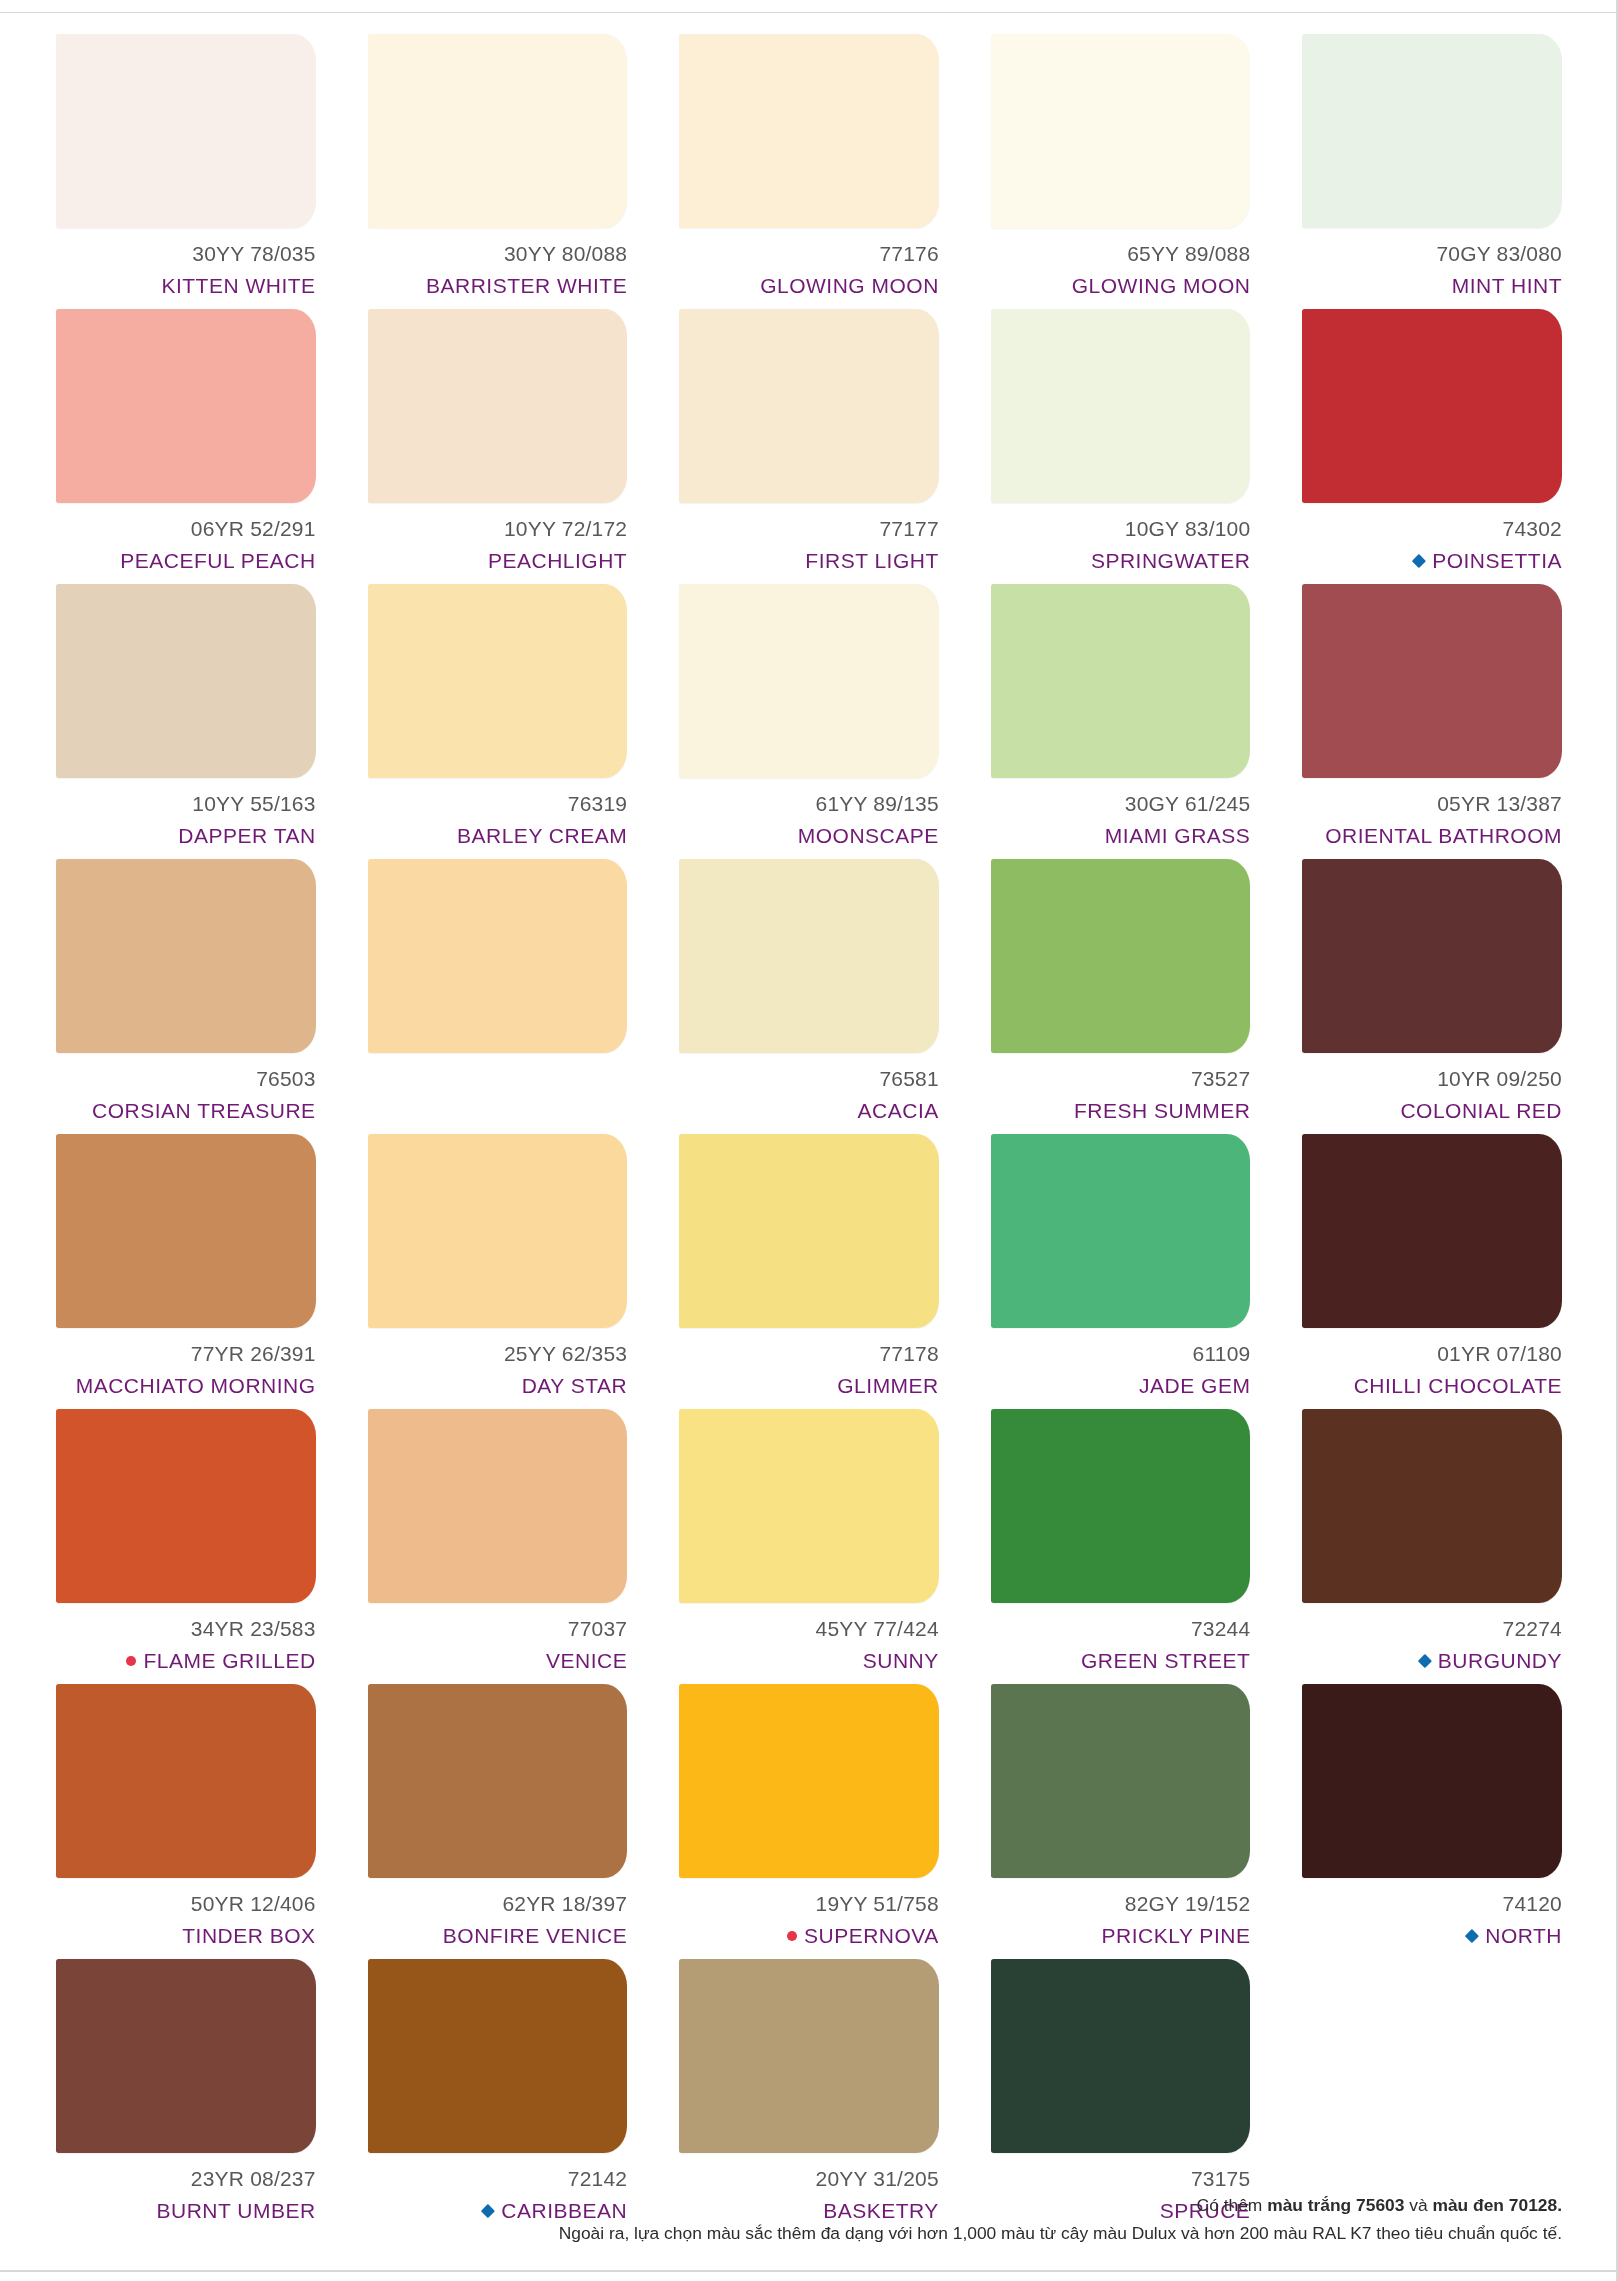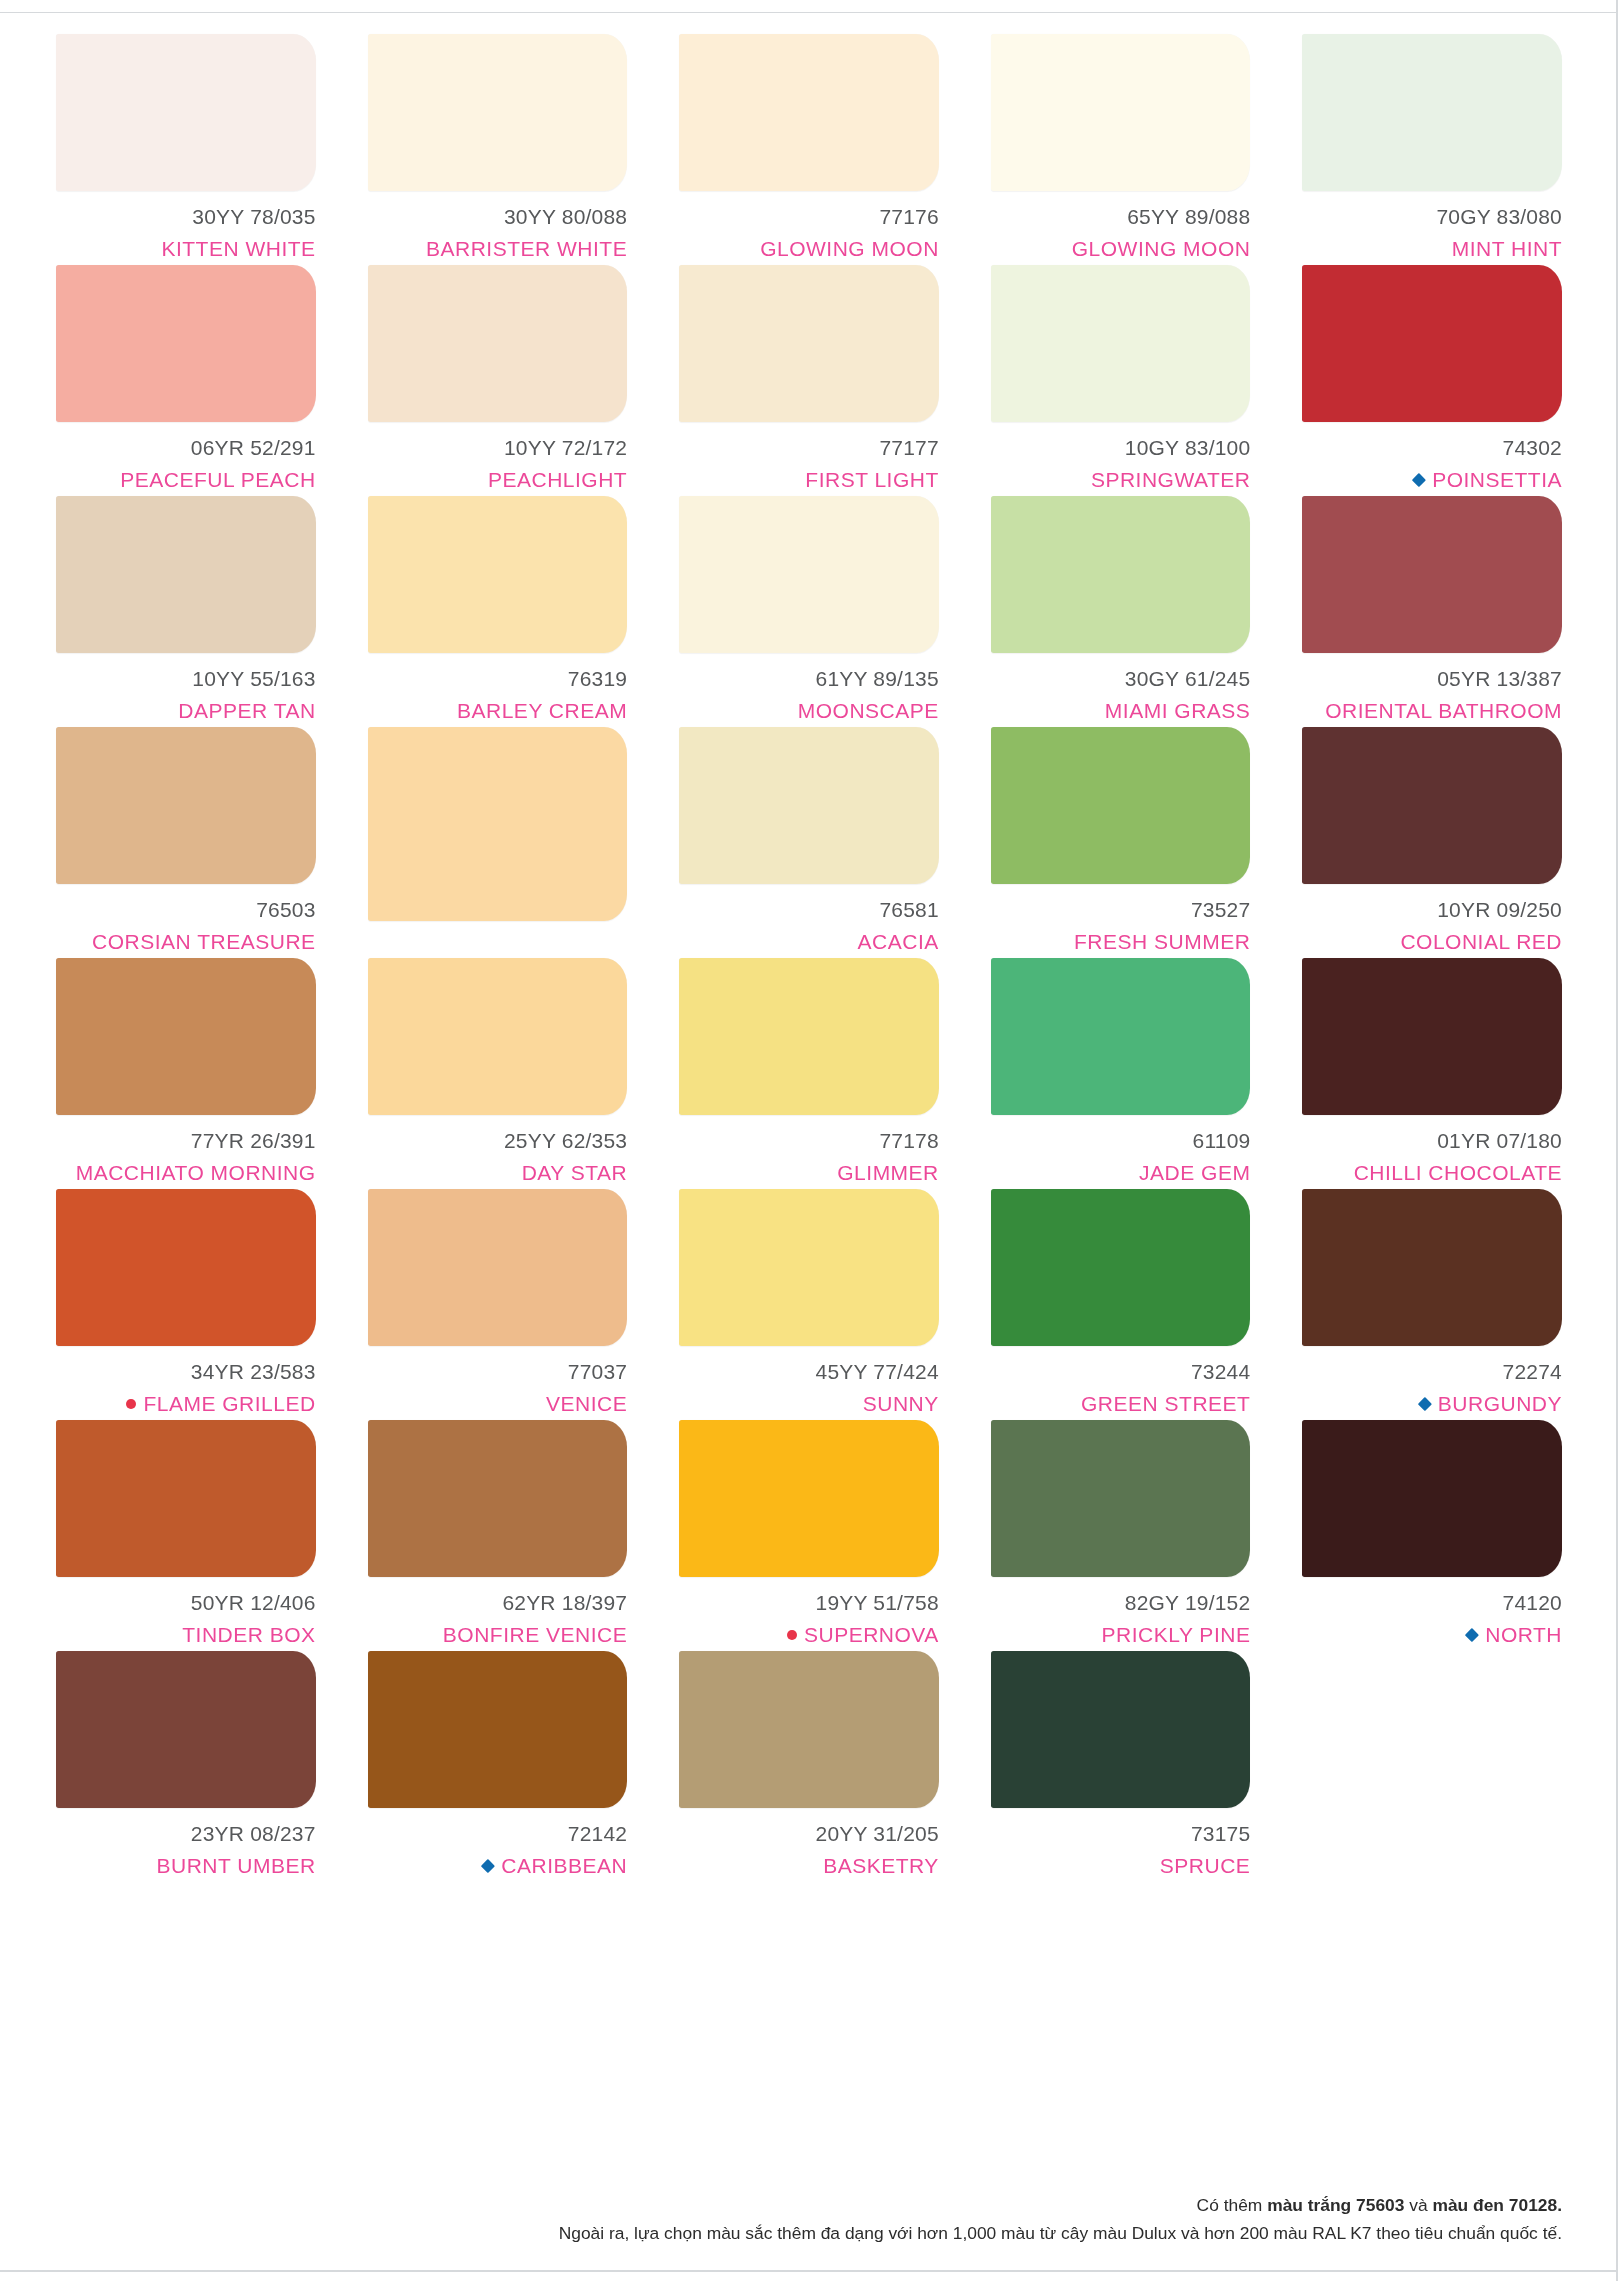--- a/index.html
+++ b/index.html
@@ -42,21 +42,21 @@
     top: 34px;
     left: 56px;
     width: 1506px;
     display: grid;
     grid-template-columns: repeat(5, 1fr);
     column-gap: 52px;
     row-gap: 0px;
   }
   .cell {
     position: relative;
-    height: 231px;
+    height: 275px;
     display: flex;
     flex-direction: column;
   }
   .swatch {
     width: 100%;
     height: 194px;
     border-radius: 2.7px 23px 23px 2.7px / 2.7px 27px 27px 2.7px;
     box-shadow: 0 0.9px 0.9px rgba(0,0,0,0.05);
   }
   .meta {
@@ -67,21 +67,21 @@
   .code {
     font-size: 21px;
     letter-spacing: 0.2px;
     color: #56585a;
     font-weight: 400;
     white-space: nowrap;
   }
   .cname {
     font-size: 21px;
     letter-spacing: 0.5px;
-    color: #ec4899;
+    color: #701a75;
     font-weight: 400;
     white-space: nowrap;
     display: flex;
     justify-content: flex-end;
     align-items: center;
     gap: 3.6px;
   }
   .mk {
     display: inline-block;
     flex: 0 0 auto;

